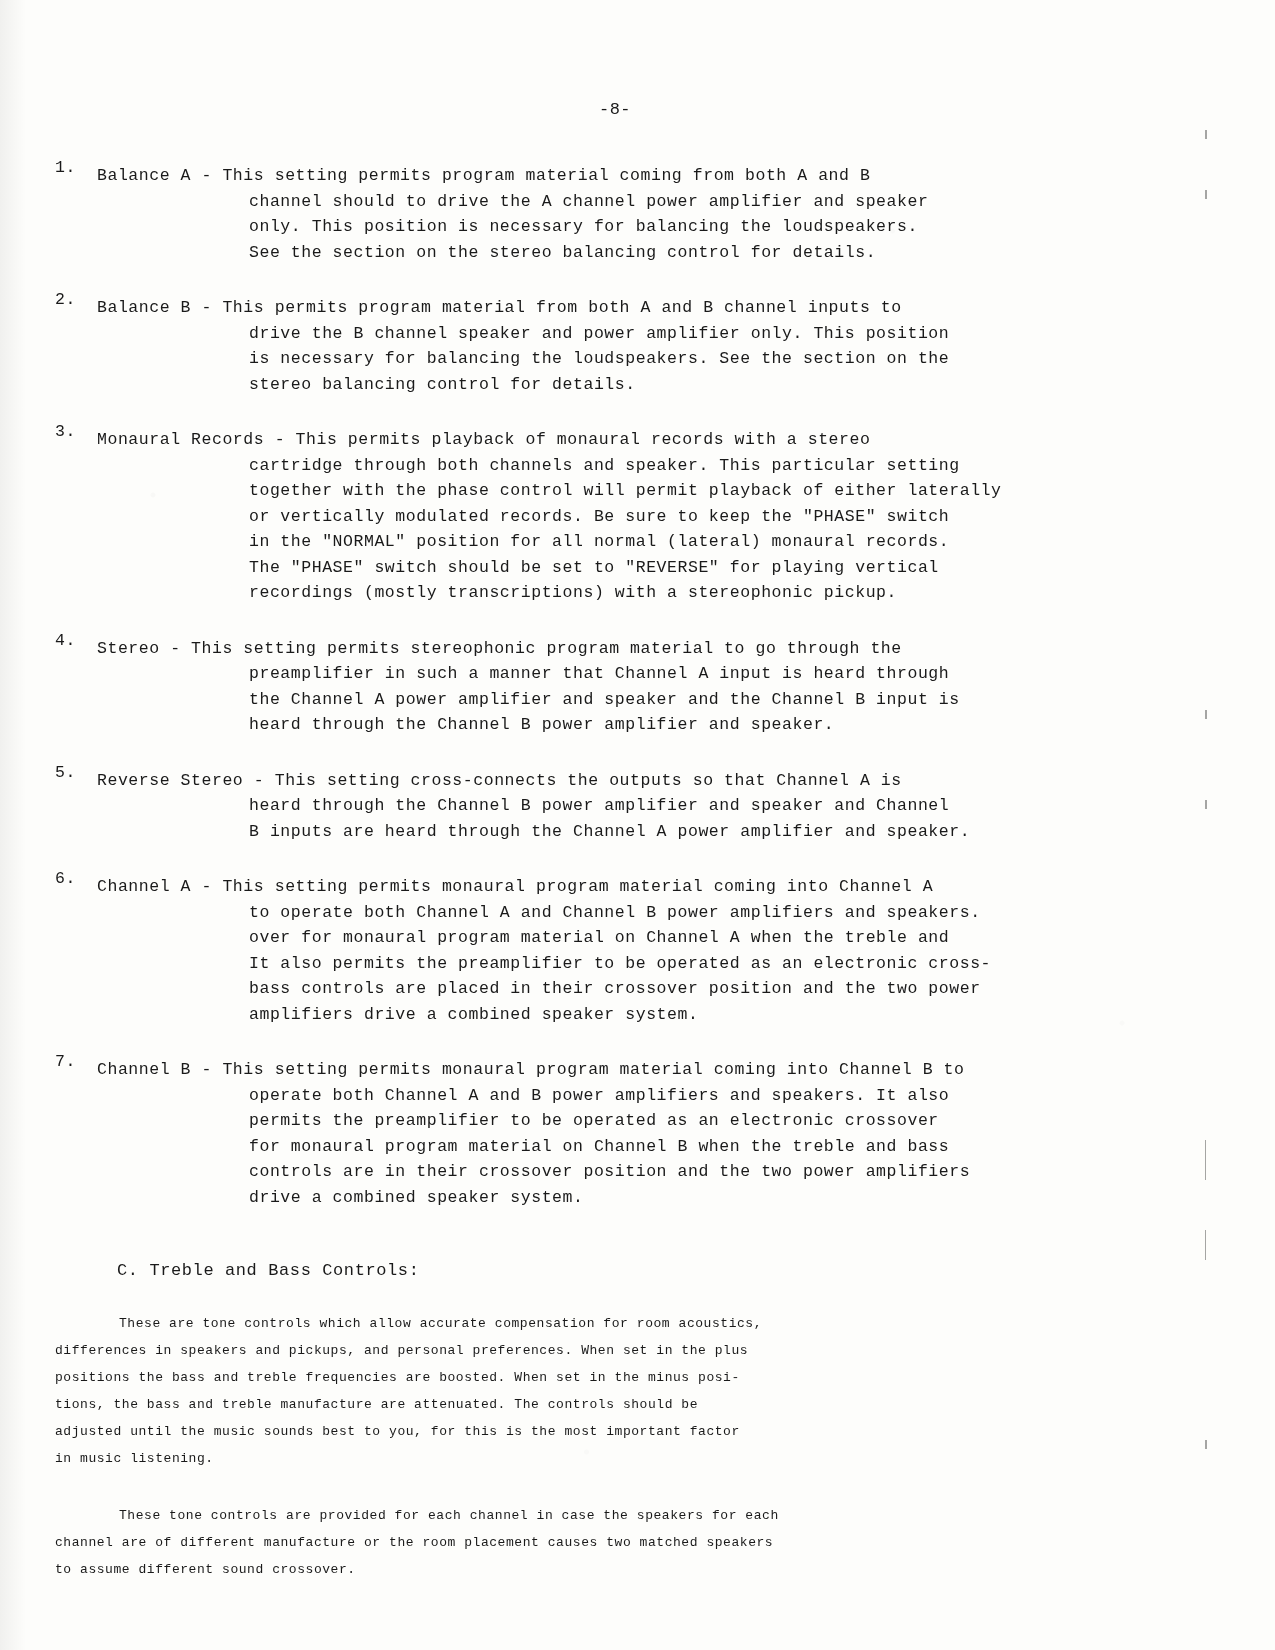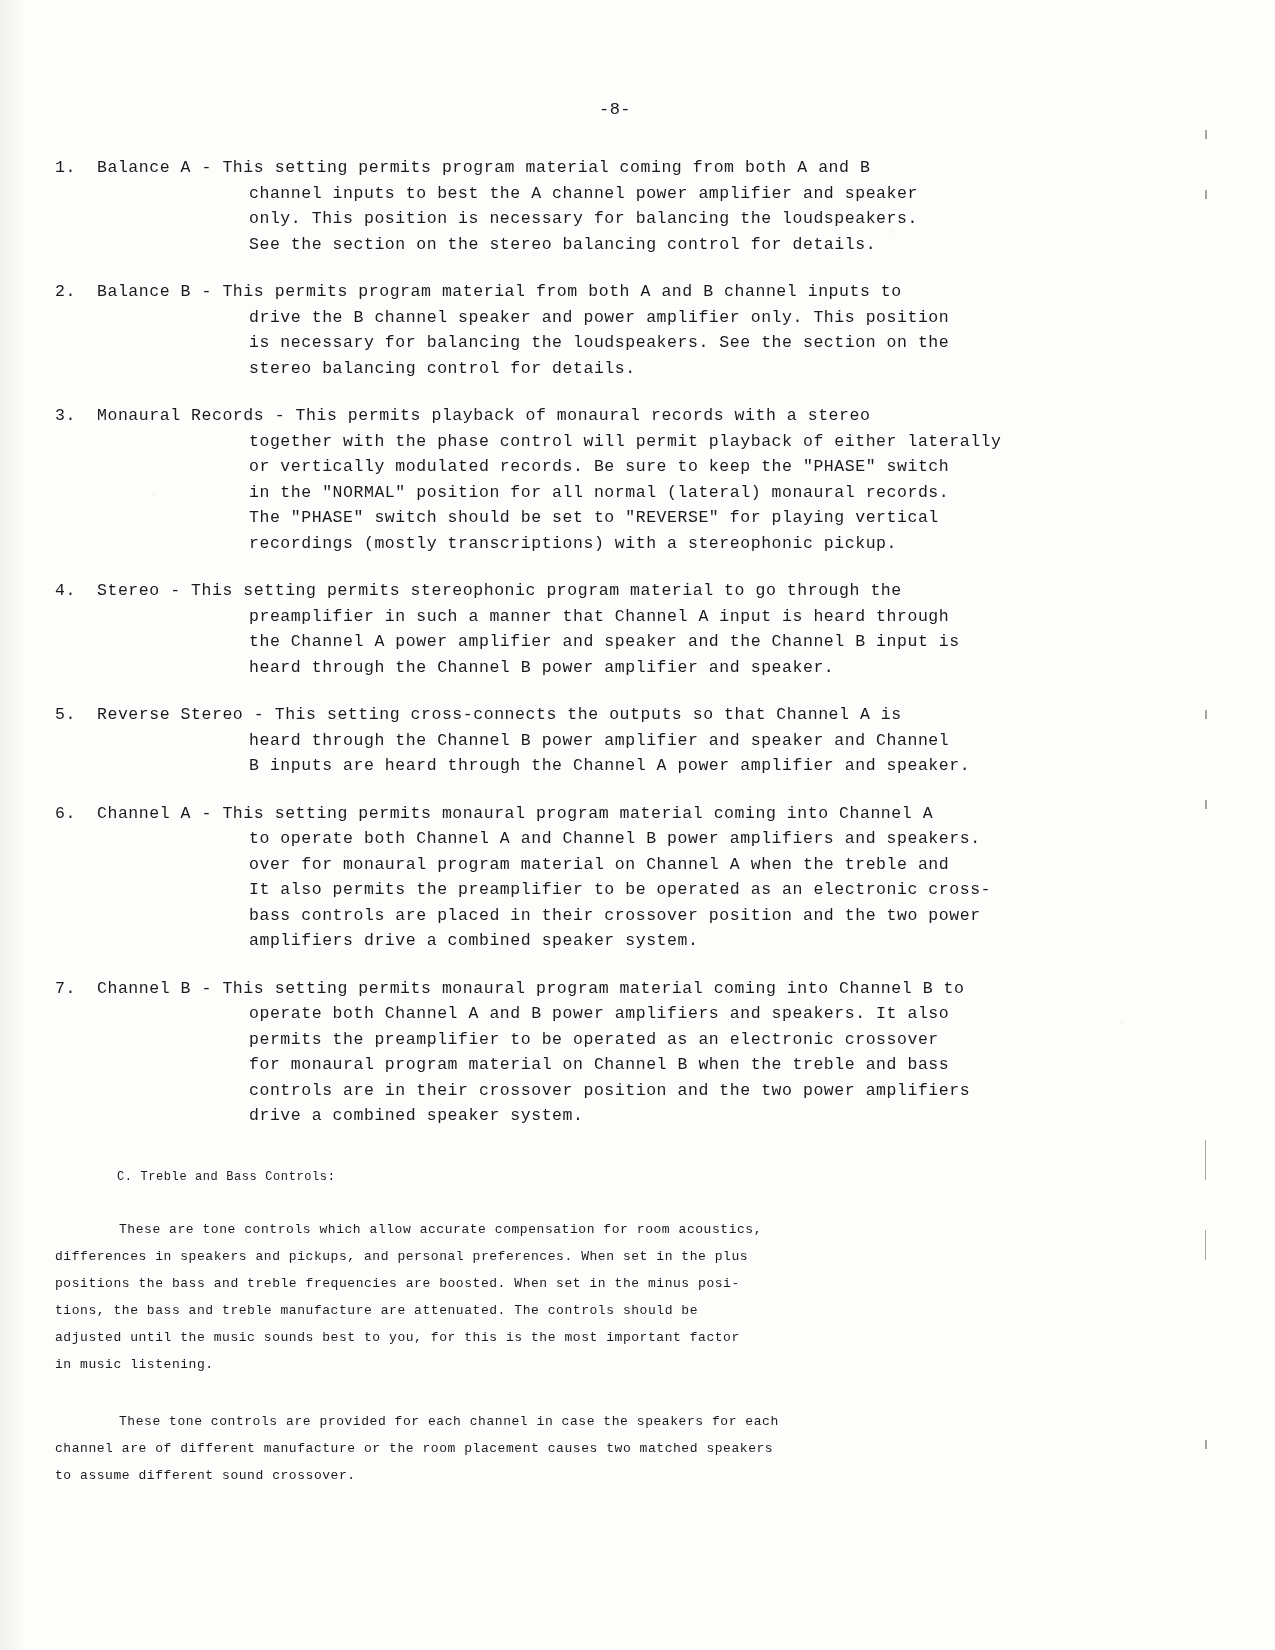--- a/index.html
+++ b/index.html
@@ -54,31 +54,32 @@
   }
   .item-body {
     flex: 1;
     font-size: 16.5px;
     line-height: 25.5px;
     letter-spacing: 0.55px;
   }
   .item-body .first-line {
     display: block;
     text-indent: 0;
+    margin-top: 8px;
   }
   .item-body .cont {
     display: block;
     padding-left: 152px;
   }
   .sub-head {
-    font-size: 12px;
+    font-size: 17px;
     line-height: 25.5px;
     letter-spacing: 0.6px;
     padding-left: 62px;
-    margin-top: 36px;
+    margin-top: 48px;
     margin-bottom: 26px;
   }
   .para {
     font-size: 13px;
     line-height: 27px;
     letter-spacing: 0.55px;
     margin: 0 0 30px 0;
   }
   .para .lead {
     display: block;
@@ -128,40 +129,41 @@
   </div>
 
   <div class="content">
 
     <div class="page-number">-8-</div>
 
     <div class="item">
       <div class="item-num">1.</div>
       <div class="item-body">
         <span class="first-line">Balance A - This setting permits program material coming from both A and B</span>
-        <span class="cont">channel inputs to best the A channel power amplifier and speaker</span>
+        <span class="cont">channel should to drive the A channel power amplifier and speaker</span>
         <span class="cont">only.  This position is necessary for balancing the loudspeakers.</span>
         <span class="cont">See the section on the stereo balancing control for details.</span>
       </div>
     </div>
 
     <div class="item">
       <div class="item-num">2.</div>
       <div class="item-body">
         <span class="first-line">Balance B - This permits program material from both A and B channel inputs to</span>
         <span class="cont">drive the B channel speaker and power amplifier only.  This position</span>
         <span class="cont">is necessary for balancing the loudspeakers.  See the section on the</span>
         <span class="cont">stereo balancing control for details.</span>
       </div>
     </div>
 
     <div class="item">
       <div class="item-num">3.</div>
       <div class="item-body">
         <span class="first-line">Monaural Records - This permits playback of monaural records with a stereo</span>
+        <span class="cont">cartridge through both channels and speaker.  This particular setting</span>
         <span class="cont">together with the phase control will permit playback of either laterally</span>
         <span class="cont">or vertically modulated records.  Be sure to keep the "PHASE" switch</span>
         <span class="cont">in the "NORMAL" position for all normal (lateral) monaural records.</span>
         <span class="cont">The "PHASE" switch should be set to "REVERSE" for playing vertical</span>
         <span class="cont">recordings (mostly transcriptions) with a stereophonic pickup.</span>
       </div>
     </div>
 
     <div class="item">
       <div class="item-num">4.</div>

